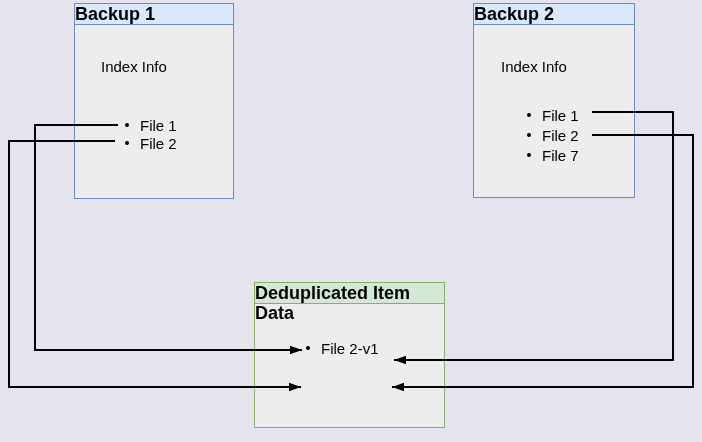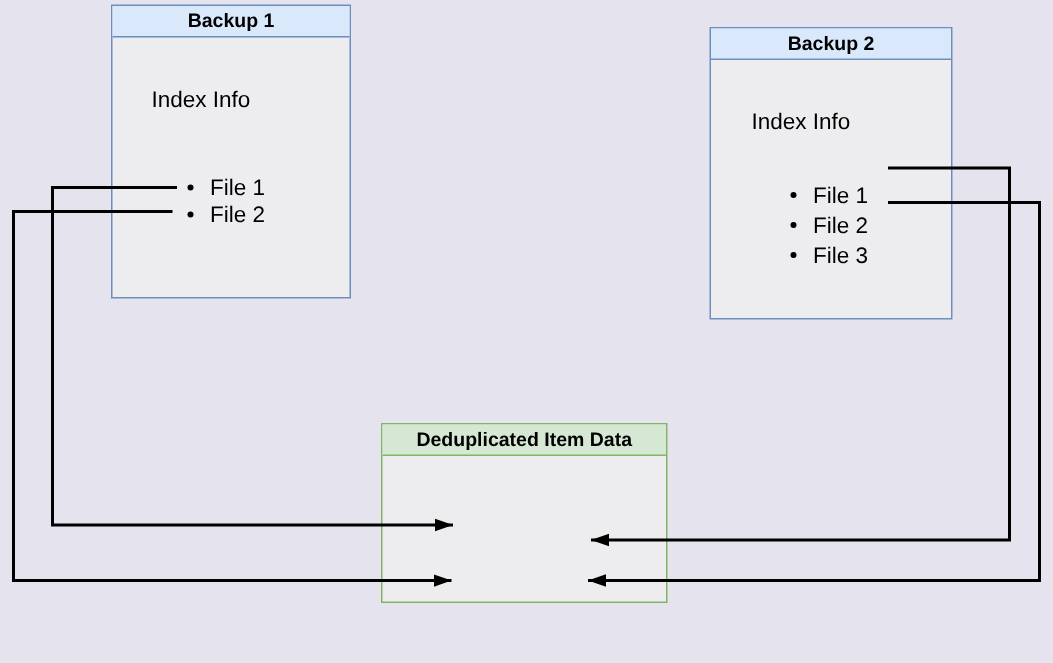--- a/index.html
+++ b/index.html
@@ -16,23 +16,23 @@
     position: absolute;
     box-sizing: border-box;
     background: #edecee;
     border: 1px solid #6c8ebf;
   }
   .node.green { border-color: #82b366; }
 
   .node header {
     height: 20px;
     line-height: 20px;
-    text-align: center;
+    text-align: left;
     font-weight: bold;
-    font-size: 13px;
+    font-size: 18px;
     background: #dae8fc;
     border-bottom: 1px solid #6c8ebf;
   }
   .node.green header { background: #d5e8d4; border-bottom-color: #82b366; }
 
   .node .body { position: relative; height: calc(100% - 21px); text-align: right; }
 
   .subtitle {
     position: absolute;
     font-size: 15px;
@@ -87,45 +87,49 @@
           <span>File 1</span>
         </li>
         <li>
           <span class="dot"></span>
           <span>File 2</span>
         </li>
       </ul>
     </div>
   </section>
 
-  <section class="node blue" style="left:473px; top:3px; width:162px; height:195px;margin-top:15px;">
+  <section class="node blue" style="left:473px; top:3px; width:162px; height:195px;">
     <header>Backup 2</header>
     <div class="body">
       <div class="subtitle" style="left:27px; top:32px;">Index Info</div>
       <ul class="items row20" style="left:53px; top:80px;">
         <li>
           <span class="dot"></span>
           <span>File 1</span>
         </li>
         <li>
           <span class="dot"></span>
           <span>File 2</span>
         </li>
         <li>
           <span class="dot"></span>
-          <span>File 3</span>
+          <span>File 7</span>
         </li>
       </ul>
     </div>
   </section>
 
-  <section class="node green" style="left:254px; top:282px; width:191px; height:120px;">
+  <section class="node green" style="left:254px; top:282px; width:191px; height:146px;">
     <header>Deduplicated Item Data</header>
     <div class="body">
       <ul class="items row18" style="left:51px; top:35px;">
+        <li>
+          <span class="dot"></span>
+          <span>File 2-v1</span>
+        </li>
       </ul>
     </div>
   </section>
 
   <svg class="wires" width="702" height="442" viewBox="0 0 702 442">
     <defs>
       <marker id="ah" markerUnits="userSpaceOnUse" markerWidth="13" markerHeight="11" refX="12" refY="5" orient="auto">
         <path d="M0,0.8 L12,5 L0,9.2 Z" fill="#000"></path>
       </marker>
     </defs>

